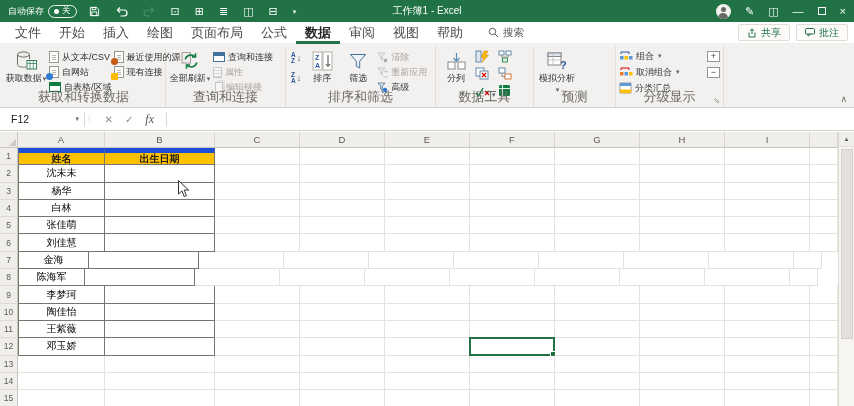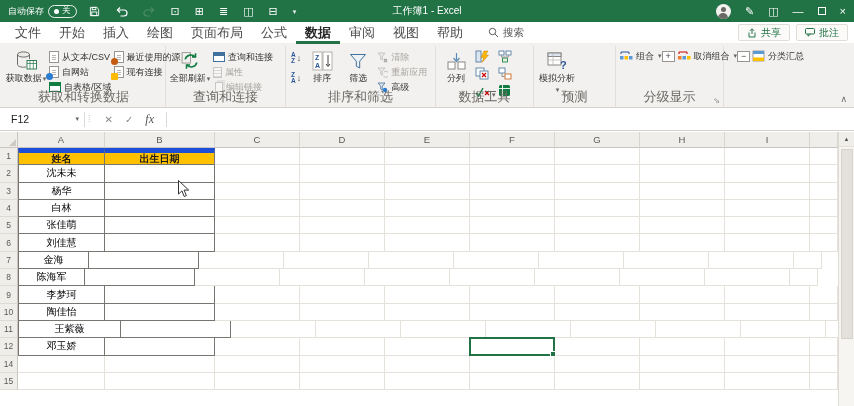--- a/index.html
+++ b/index.html
@@ -395,21 +395,21 @@
                 <text x="14" y="18" font-size="11" font-weight="bold" fill="#2b579a">?</text>
               </svg>
             </span>
           <span class="blabel"><span>模拟分析</span><br><span class="dd">▾</span></span>
         </div>
       </div>
       <div class="glabel">预测</div>
     </div>
 
     <div class="rgroup" style="width:108px">
-      <div class="rcontent" style="gap:2px;padding-top:2px">
+      <div class="rcontent" style="flex-direction:column;gap:2px;padding-top:2px">
         <div style="display:flex;align-items:center;width:100%">
           <div class="smallbtn">
               <svg class="cssico" width="14" height="12" viewBox="0 0 14 12">
                 <path d="M2 2h8M2 2v2M10 2v2" fill="none" stroke="#2b579a"></path>
                 <rect x="1" y="6" width="3.5" height="3.5" fill="#5b9bd5"></rect>
                 <rect x="5.5" y="6" width="3.5" height="3.5" fill="#ffc000"></rect>
                 <rect x="10" y="6" width="3.5" height="3.5" fill="#5b9bd5"></rect>
               </svg>
               <span>组合</span>
               <span class="dd">▾</span>
@@ -601,35 +601,48 @@
         <div class="cell" style="width:85px"></div>
         <div class="cell" style="width:85px"></div>
         <div class="cell" style="width:85px"></div>
         <div class="cell" style="width:85px"></div>
         <div class="cell" style="width:85px"></div>
         <div class="cell" style="width:85px"></div>
         <div class="cell" style="width:28px"></div>
       </div>
       <div class="grow">
         <div class="rhead">11</div>
-        <div class="cell tbl tleft" style="width:103px">王紫薇</div>
+        <div class="cell tbl tleft" style="width:87px">王紫薇</div>
         <div class="cell tbl" style="width:110px"></div>
         <div class="cell" style="width:85px"></div>
         <div class="cell" style="width:85px"></div>
         <div class="cell" style="width:85px"></div>
         <div class="cell" style="width:85px"></div>
         <div class="cell" style="width:85px"></div>
         <div class="cell" style="width:85px"></div>
         <div class="cell" style="width:85px"></div>
         <div class="cell" style="width:28px"></div>
       </div>
       <div class="grow">
         <div class="rhead">12</div>
         <div class="cell tbl tleft" style="width:87px">邓玉娇</div>
         <div class="cell tbl" style="width:110px"></div>
+        <div class="cell" style="width:85px"></div>
+        <div class="cell" style="width:85px"></div>
+        <div class="cell" style="width:85px"></div>
+        <div class="cell" style="width:85px"></div>
+        <div class="cell" style="width:85px"></div>
+        <div class="cell" style="width:85px"></div>
+        <div class="cell" style="width:85px"></div>
+        <div class="cell" style="width:28px"></div>
+      </div>
+      <div class="grow">
+        <div class="rhead">13</div>
+        <div class="cell" style="width:87px"></div>
+        <div class="cell" style="width:110px"></div>
         <div class="cell" style="width:85px"></div>
         <div class="cell" style="width:85px"></div>
         <div class="cell" style="width:85px"></div>
         <div class="cell" style="width:85px"></div>
         <div class="cell" style="width:85px"></div>
         <div class="cell" style="width:85px"></div>
         <div class="cell" style="width:85px"></div>
         <div class="cell" style="width:28px"></div>
       </div>
       <div class="grow">

